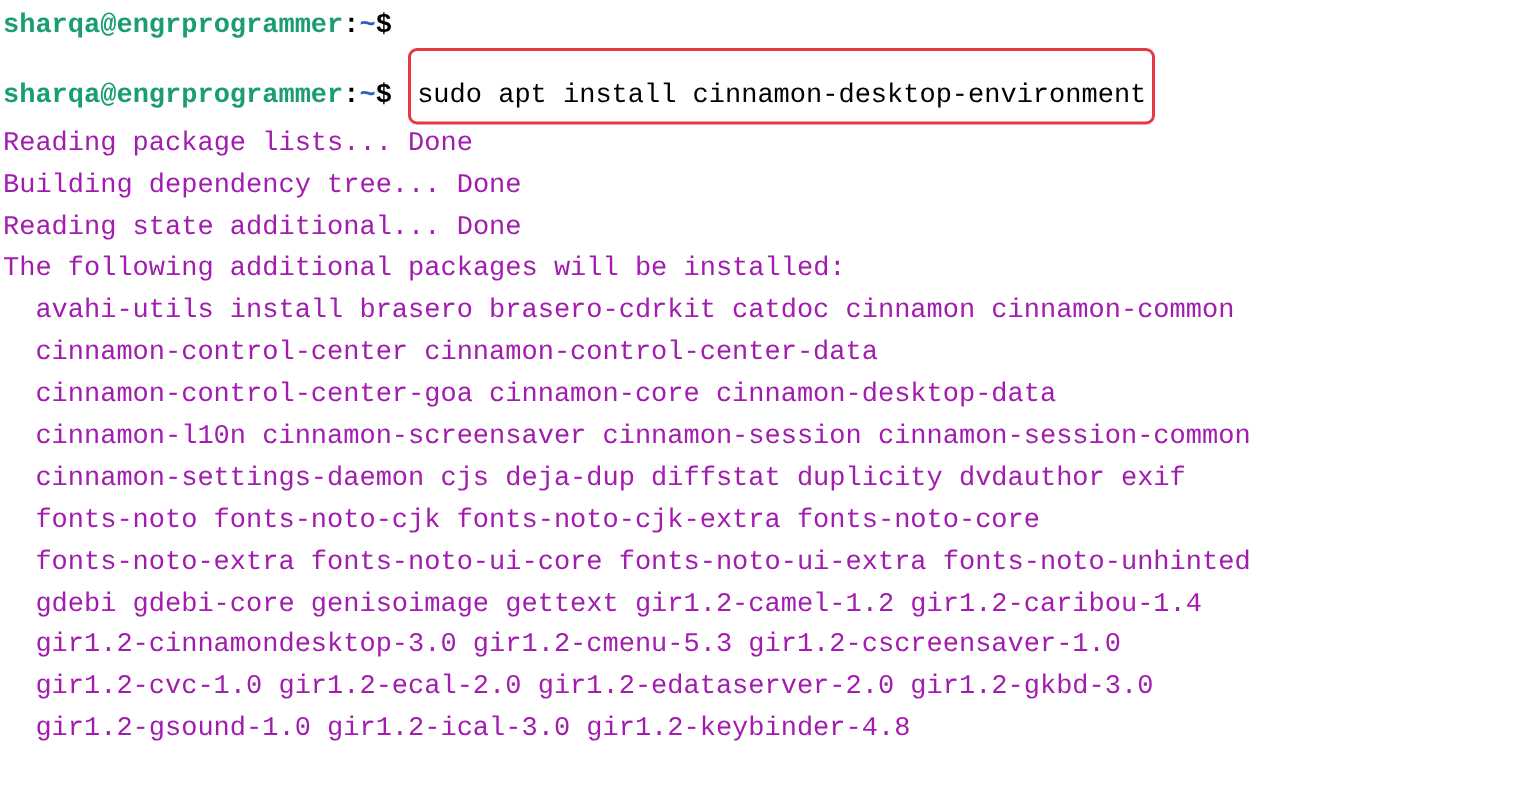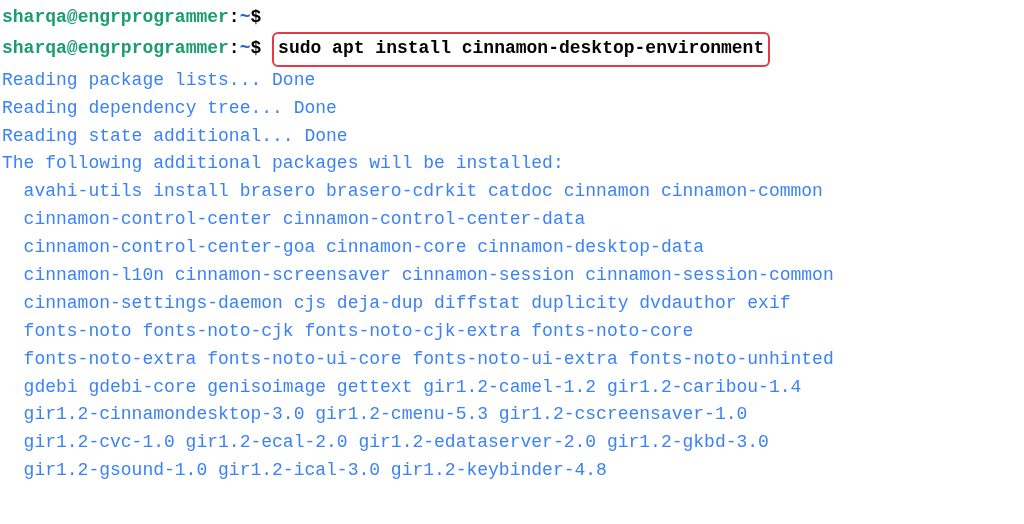--- a/index.html
+++ b/index.html
@@ -44,40 +44,39 @@
     .dollar {
       color: #000000;
       font-weight: bold;
     }
     .cmd {
       color: #000000;
     }
     .highlight {
       border: 2px solid #e63946;
       border-radius: 6px;
-      padding: 1px 4px 2px 4px;
+      padding: 17px 4px 2px 4px;
       display: inline-block;
-      font-weight: bold;
     }
     .output {
-      color: #3b82f6;
+      color: #a21caf;
     }
     .indent {
       padding-left: 2ch;
     }
   </style>
 </head>
 <body>
 
 <div class="term-line"><span class="user">sharqa</span><span class="at">@</span><span class="host">engrprogrammer</span><span class="colon">:</span><span class="path">~</span><span class="dollar">$</span></div>
 
 <div class="term-line"><span class="user">sharqa</span><span class="at">@</span><span class="host">engrprogrammer</span><span class="colon">:</span><span class="path">~</span><span class="dollar">$</span> <span class="highlight"><span class="cmd">sudo apt install cinnamon-desktop-environment</span></span></div>
 
 <div class="term-line output">Reading package lists... Done</div>
-<div class="term-line output">Reading dependency tree... Done</div>
+<div class="term-line output">Building dependency tree... Done</div>
 <div class="term-line output">Reading state additional... Done</div>
 <div class="term-line output">The following additional packages will be installed:</div>
 <div class="term-line output indent">avahi-utils install brasero brasero-cdrkit catdoc cinnamon cinnamon-common</div>
 <div class="term-line output indent">cinnamon-control-center cinnamon-control-center-data</div>
 <div class="term-line output indent">cinnamon-control-center-goa cinnamon-core cinnamon-desktop-data</div>
 <div class="term-line output indent">cinnamon-l10n cinnamon-screensaver cinnamon-session cinnamon-session-common</div>
 <div class="term-line output indent">cinnamon-settings-daemon cjs deja-dup diffstat duplicity dvdauthor exif</div>
 <div class="term-line output indent">fonts-noto fonts-noto-cjk fonts-noto-cjk-extra fonts-noto-core</div>
 <div class="term-line output indent">fonts-noto-extra fonts-noto-ui-core fonts-noto-ui-extra fonts-noto-unhinted</div>
 <div class="term-line output indent">gdebi gdebi-core genisoimage gettext gir1.2-camel-1.2 gir1.2-caribou-1.4</div>

